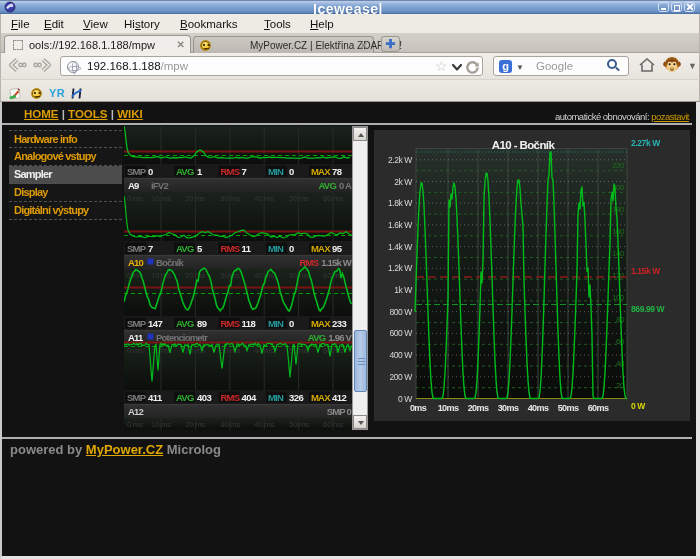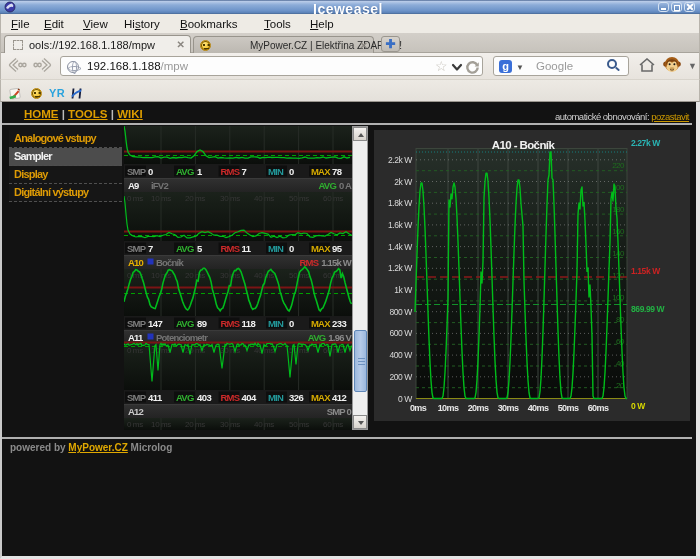--- a/index.html
+++ b/index.html
@@ -76,21 +76,21 @@
 #sidebar .active { background:#4c4c4c !important; color:#f0f0f0; }
 #midsvg { position:absolute; left:122px; top:24px; }
 #sbar { position:absolute; left:350px; top:24px; width:16px; height:304px; background:#efefef; border:1px solid #999; }
 .sbtn { position:absolute; left:0; width:14px; height:14px; background:linear-gradient(180deg,#f4f2ef,#d8d4cd); border:1px solid #8a8a8a; }
 .sbtn:after { content:""; position:absolute; left:4px; border-left:3px solid transparent; border-right:3px solid transparent; }
 #sup:after { top:4.5px; border-bottom:4px solid #555; }
 #sdown:after { top:5px; border-top:4px solid #555; }
 #sthumb { position:absolute; left:0.5px; top:203px; width:13px; height:62px; background:linear-gradient(90deg,#9cb8dd,#b6cbe8,#9cb8dd); border:1px solid #5f87b8; border-radius:2px; }
 #sthumb:after { content:""; position:absolute; left:3px; top:27px; width:7px; height:1px; background:#6e92c0; box-shadow:0 3px 0 #6e92c0, 0 6px 0 #6e92c0; }
 #bigchart { position:absolute; left:372px; top:28px; width:316px; height:291px; background:#2b2b2b; }
-#footer { position:absolute; left:8px; top:340px; font-size:10px; font-weight:bold; color:#8a8a8a; }
+#footer { position:absolute; left:8px; top:340px; font-size:13px; font-weight:bold; color:#8a8a8a; }
 #footer a { color:#e0a800; text-decoration:underline; }
 svg text { font-family:"Liberation Sans", sans-serif; }
 </style></head>
 <body>
 <div class="abs" id="titlebar">
   <svg style="position:absolute;left:4px;top:1px;" width="12" height="12" viewBox="0 0 12 12">
       <circle cx="6" cy="6" r="5" fill="#3a3aa8"></circle>
       <path d="M2,7 Q4,3 8,2.5 Q10,4 9,6 Q6,5 4,8 Z" fill="#d8dcf2"></path>
       <circle cx="6" cy="6" r="5" fill="none" stroke="#23235a" stroke-width="0.8"></circle>
     </svg>
@@ -186,20 +186,21 @@
       <path d="M2.6,1.5 L4.4,1.5 L3.4,11.5 L1.6,11.5 Z" fill="#141c3a"></path>
       <path d="M9.6,1.5 L11.4,1.5 L10.4,11.5 L8.6,11.5 Z" fill="#141c3a"></path>
       <path d="M1.5,8.5 Q6,3.5 11.6,2.2 L11,4.8 Q6,6 2.2,10.6 Z" fill="#2a6acc"></path>
     </svg>
 </div>
 <div class="abs" id="page">
   <div id="topnav"><a>HOME</a> | <a>TOOLS</a> | <a>WIKI</a></div>
   <div id="autoref">automatické obnovování: <a>pozastavit</a></div>
   <div class="hr" style="top:21px;"></div>
   <div id="sidebar">
+    <div class="item" style="border-top:1px dashed #4f4f4f;">Hardware info</div>
     <div class="item">Analogové vstupy</div>
     <div class="item active">Sampler</div>
     <div class="item">Display</div>
     <div class="item">Digitální výstupy</div>
   </div>
   <svg id="midsvg" width="229" height="304">
     <defs>
       <linearGradient id="hdr" x1="0" y1="0" x2="0" y2="1">
           <stop offset="0" stop-color="#313131"></stop>
           <stop offset="1" stop-color="#232323"></stop>

